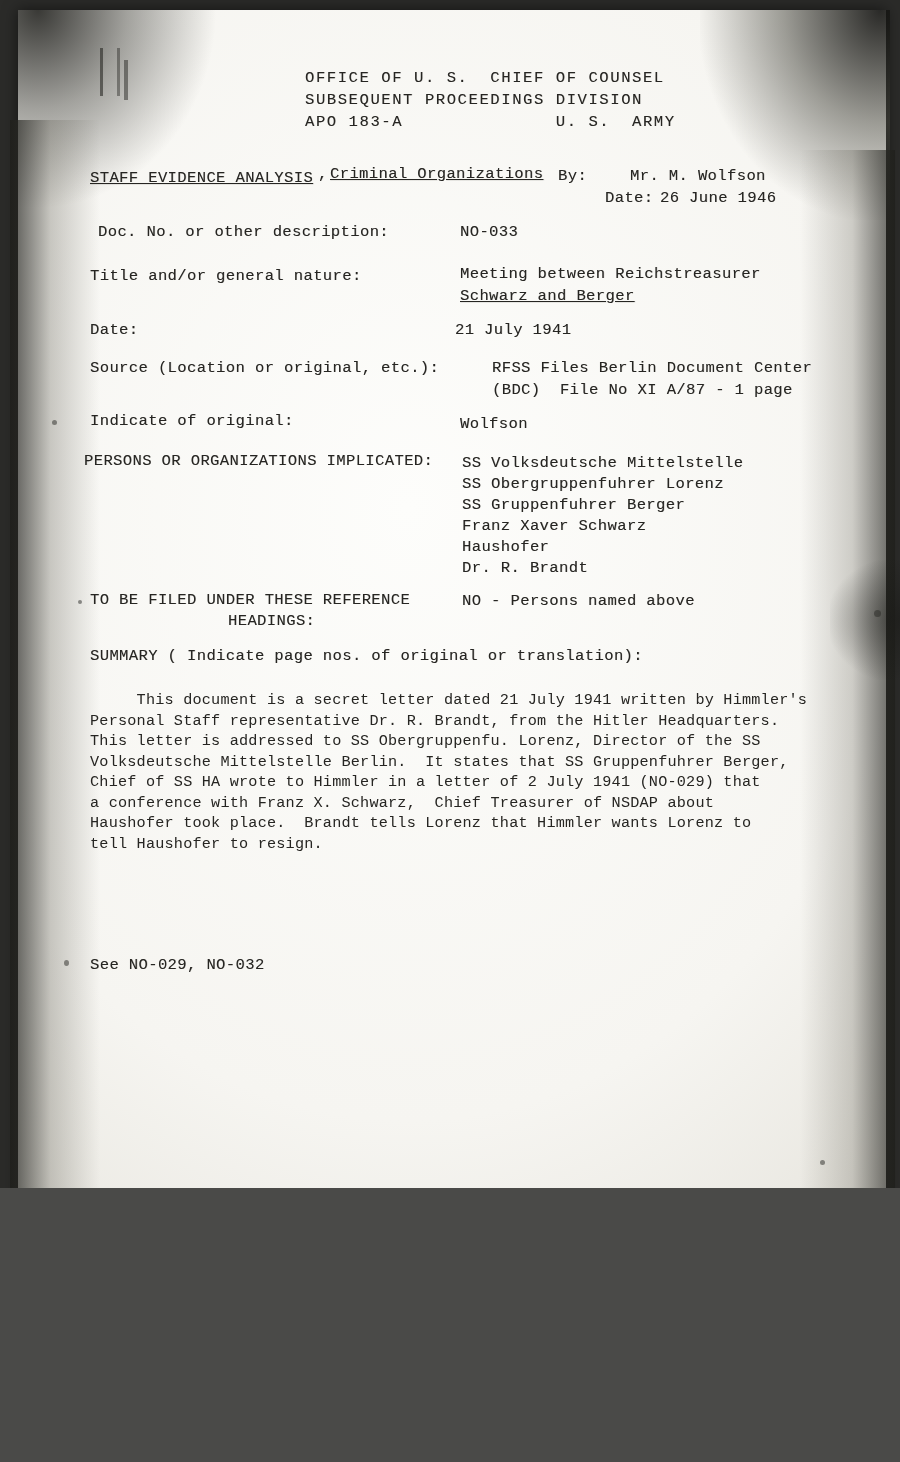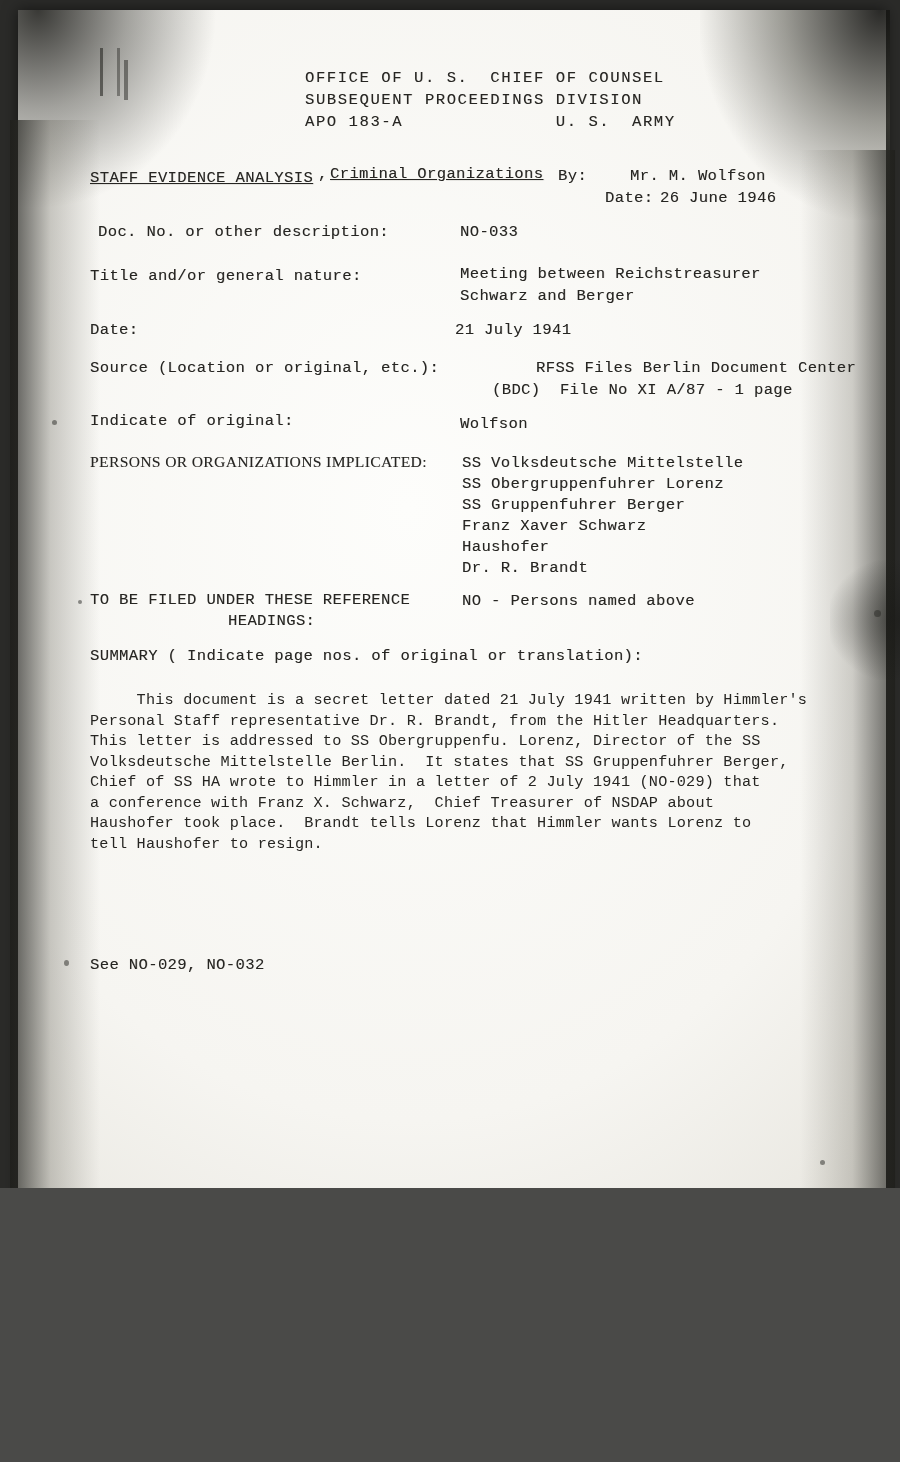--- a/index.html
+++ b/index.html
@@ -141,33 +141,33 @@
     <div class="t" style="left:558px; top:166px;">By:</div>
     <div class="t" style="left:630px; top:166px;">Mr. M. Wolfson</div>
     <div class="t" style="left:605px; top:188px;">Date:</div>
     <div class="t" style="left:660px; top:188px;">26 June 1946</div>
 
     <div class="t" style="left:90px; top:222px;margin-left:8px;">Doc. No. or other description:</div>
     <div class="t" style="left:460px; top:222px;">NO-033</div>
 
     <div class="t" style="left:90px; top:266px;">Title and/or general nature:</div>
     <div class="t" style="left:460px; top:264px;">Meeting between Reichstreasurer</div>
-    <div class="t" style="left:460px; top:286px;">Schwarz and Berger</div>
+    <div class="t" style="left:460px; top:286px;text-decoration:underline;">Schwarz and Berger</div>
 
     <div class="t" style="left:90px; top:320px;">Date:</div>
     <div class="t" style="left:455px; top:320px;">21 July 1941</div>
 
     <div class="t" style="left:90px; top:358px;">Source (Location or original, etc.):</div>
-    <div class="t" style="left:492px; top:358px;margin-left:44px;">RFSS Files Berlin Document Center</div>
+    <div class="t" style="left:492px; top:358px;">RFSS Files Berlin Document Center</div>
     <div class="t" style="left:492px; top:380px;">(BDC)  File No XI A/87 - 1 page</div>
 
     <div class="t" style="left:90px; top:411px;">Indicate of original:</div>
     <div class="t" style="left:460px; top:414px;">Wolfson</div>
 
-    <div class="t" style="left:90px; top:451px;font-family:Liberation Serif, serif;">PERSONS OR ORGANIZATIONS IMPLICATED:</div>
+    <div class="t" style="left:84px; top:451px;">PERSONS OR ORGANIZATIONS IMPLICATED:</div>
     <div class="t" style="left:462px; top:453px;">SS Volksdeutsche Mittelstelle</div>
     <div class="t" style="left:462px; top:474px;">SS Obergruppenfuhrer Lorenz</div>
     <div class="t" style="left:462px; top:495px;">SS Gruppenfuhrer Berger</div>
     <div class="t" style="left:462px; top:516px;">Franz Xaver Schwarz</div>
     <div class="t" style="left:462px; top:537px;">Haushofer</div>
     <div class="t" style="left:462px; top:558px;text-align:center;">Dr. R. Brandt</div>
 
     <div class="t" style="left:90px; top:590px;">TO BE FILED UNDER THESE REFERENCE</div>
     <div class="t" style="left:228px; top:611px;">HEADINGS:</div>
     <div class="t" style="left:462px; top:591px;">NO - Persons named above</div>

